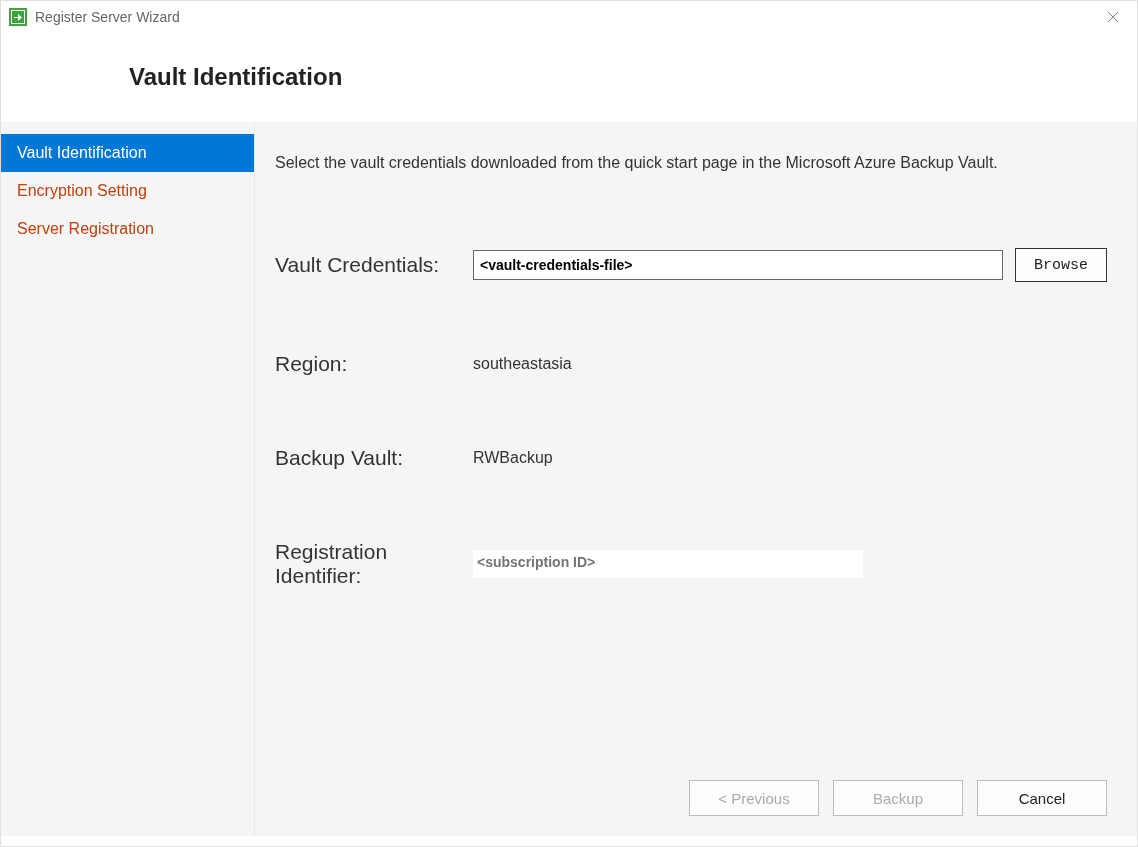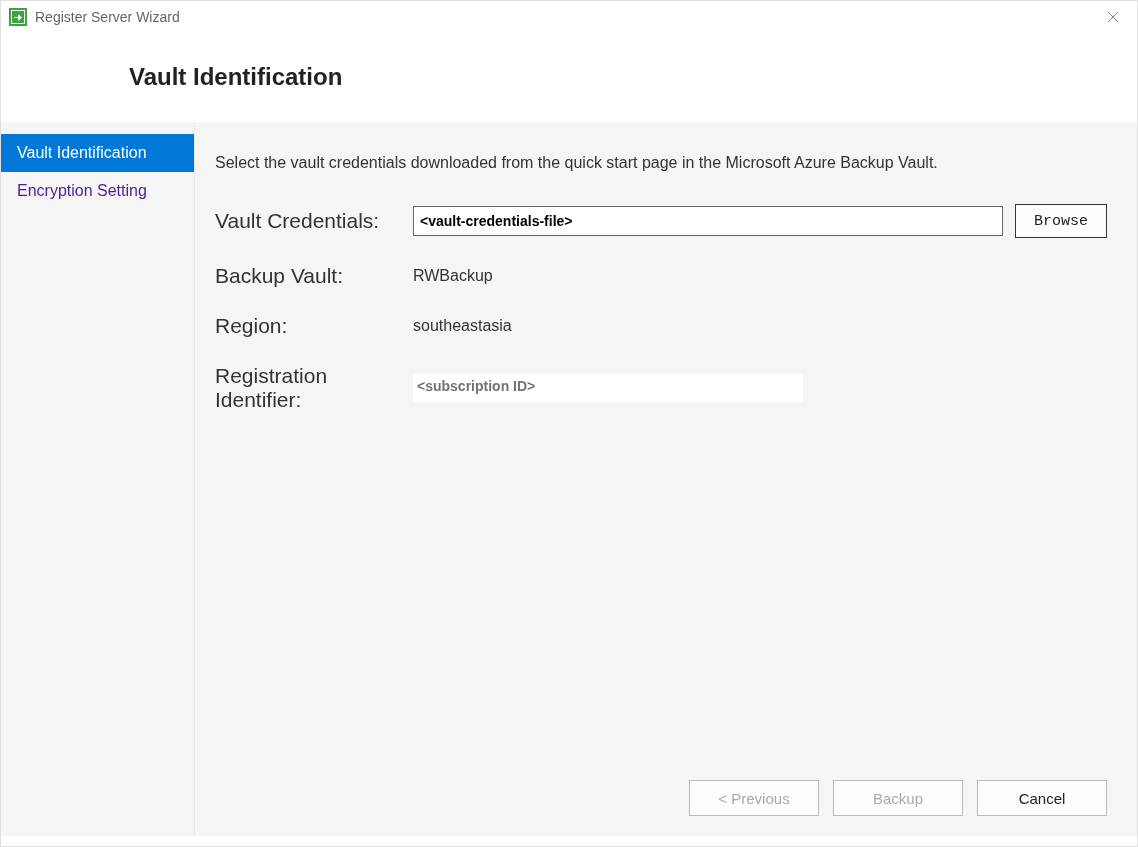--- a/index.html
+++ b/index.html
@@ -60,34 +60,35 @@
   }
   .sidebar {
     width: 278px;
     background: #f5f5f5;
     border-right: 1px solid #e8e8e8;
     padding-top: 12px;
   }
   .sidebar .step {
     padding: 10px 16px;
     font-size: 16px;
-    color: #4c1d95;
+    color: #c2410c;
     cursor: pointer;
   }
   .sidebar .step.active {
     background: #0078d7;
     color: #ffffff;
   }
   .content {
     flex: 1;
     background: #f5f5f5;
     padding: 30px 30px 16px 20px;
     display: flex;
     flex-direction: column;
     position: relative;
+    gap: 44px;
   }
   .instruction {
     font-size: 16px;
     color: #333;
     line-height: 1.4;
     margin-bottom: 30px;
     max-width: 780px;
   }
   .form-row {
     display: flex;
@@ -97,21 +98,21 @@
   .form-row .label {
     width: 198px;
     font-size: 21px;
     color: #333;
   }
   .form-row .value {
     font-size: 16px;
     color: #333;
   }
   .cred-input {
-    width: 590px;
+    width: 530px;
     height: 30px;
     border: 1px solid #666;
     background: #ffffff;
     padding: 2px 6px;
     font-family: Arial, sans-serif;
     font-weight: 700;
     font-size: 14px;
     color: #000;
   }
   .sub-id {
@@ -178,39 +179,40 @@
 </div>
 
 <div class="header-area">
   <h1>Vault Identification</h1>
 </div>
 
 <div class="body-area">
   <div class="sidebar">
     <div class="step active">Vault Identification</div>
     <div class="step">Encryption Setting</div>
+    <div class="step">Server Registration</div>
   </div>
 
   <div class="content">
     <div class="instruction">Select the vault credentials downloaded from the quick start page in the Microsoft Azure Backup Vault.</div>
 
     <div class="form-row">
       <div class="label">Vault Credentials:</div>
       <input type="text" class="cred-input" value="&lt;vault-credentials-file&gt;" style="">
       <button class="browse-btn">Browse</button>
     </div>
 
     <div class="form-row">
+      <div class="label">Region:</div>
+      <div class="value">southeastasia</div>
+    </div>
+
+    <div class="form-row">
       <div class="label">Backup Vault:</div>
       <div class="value">RWBackup</div>
-    </div>
-
-    <div class="form-row">
-      <div class="label">Region:</div>
-      <div class="value">southeastasia</div>
     </div>
 
     <div class="form-row">
       <div class="label">Registration Identifier:</div>
       <span class="sub-id">&lt;subscription ID&gt;</span>
     </div>
 
     <div class="button-bar">
       <button disabled="">&lt; Previous</button>
       <button disabled="">Backup</button>

